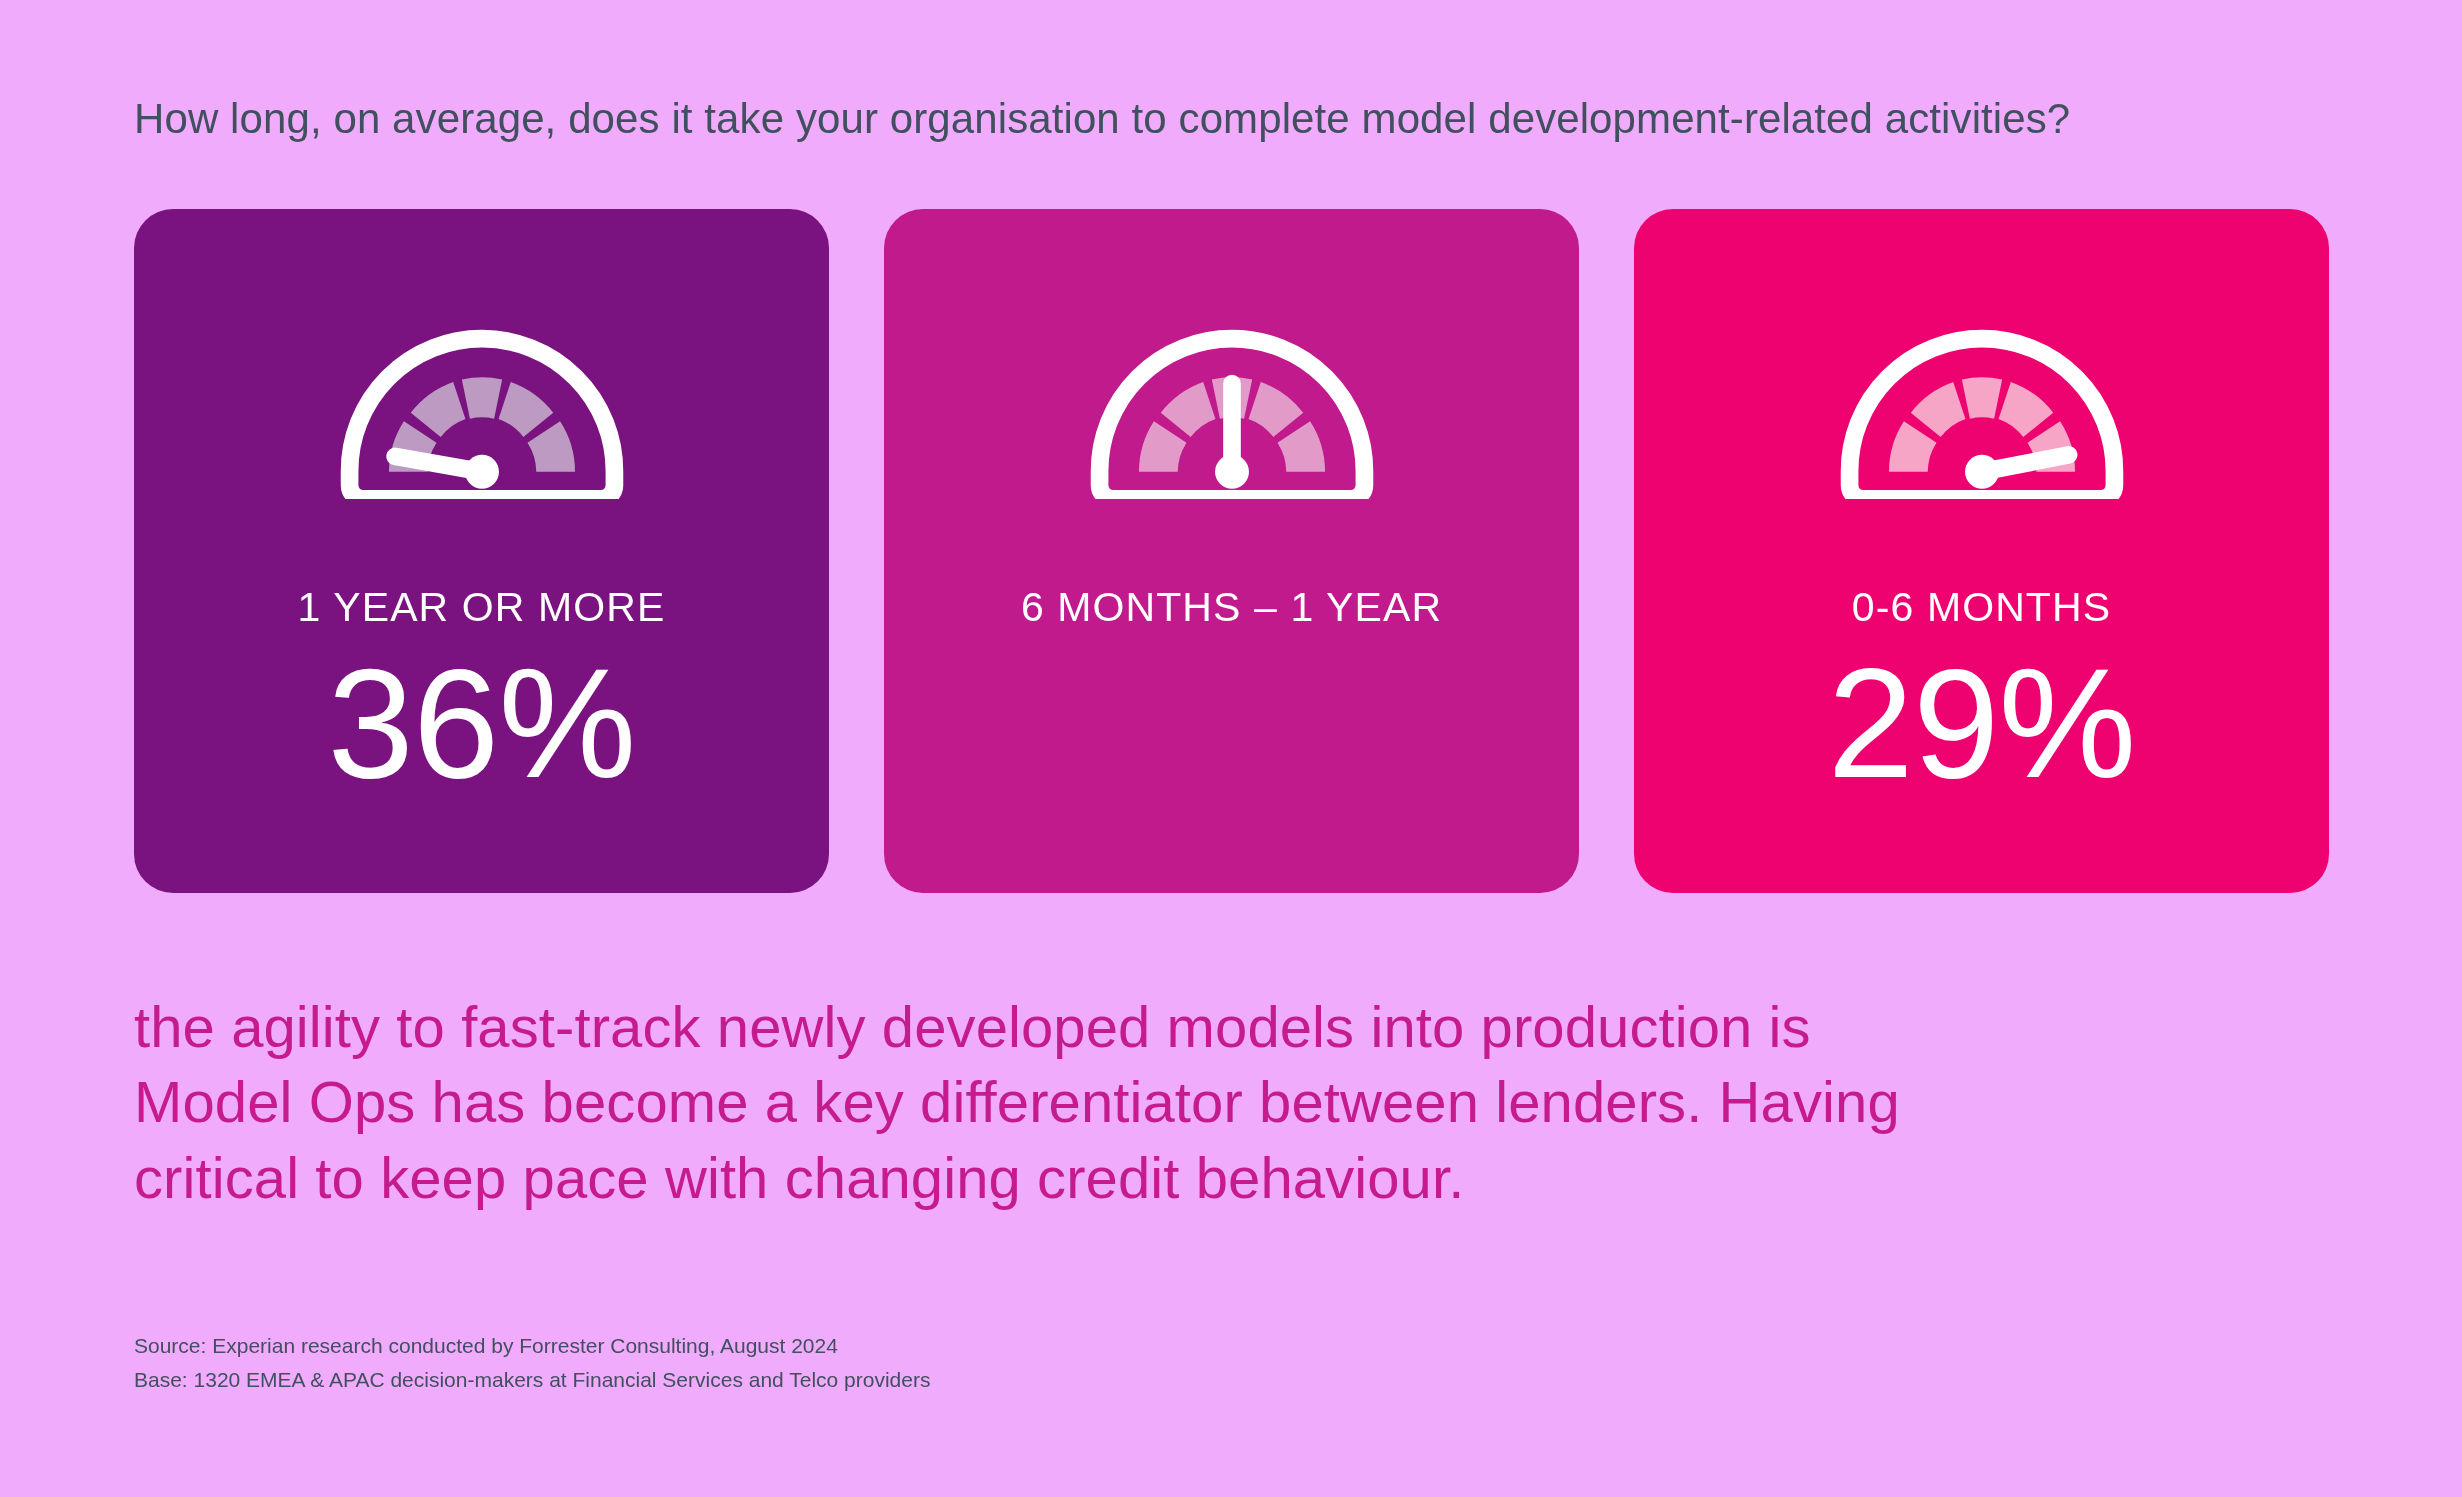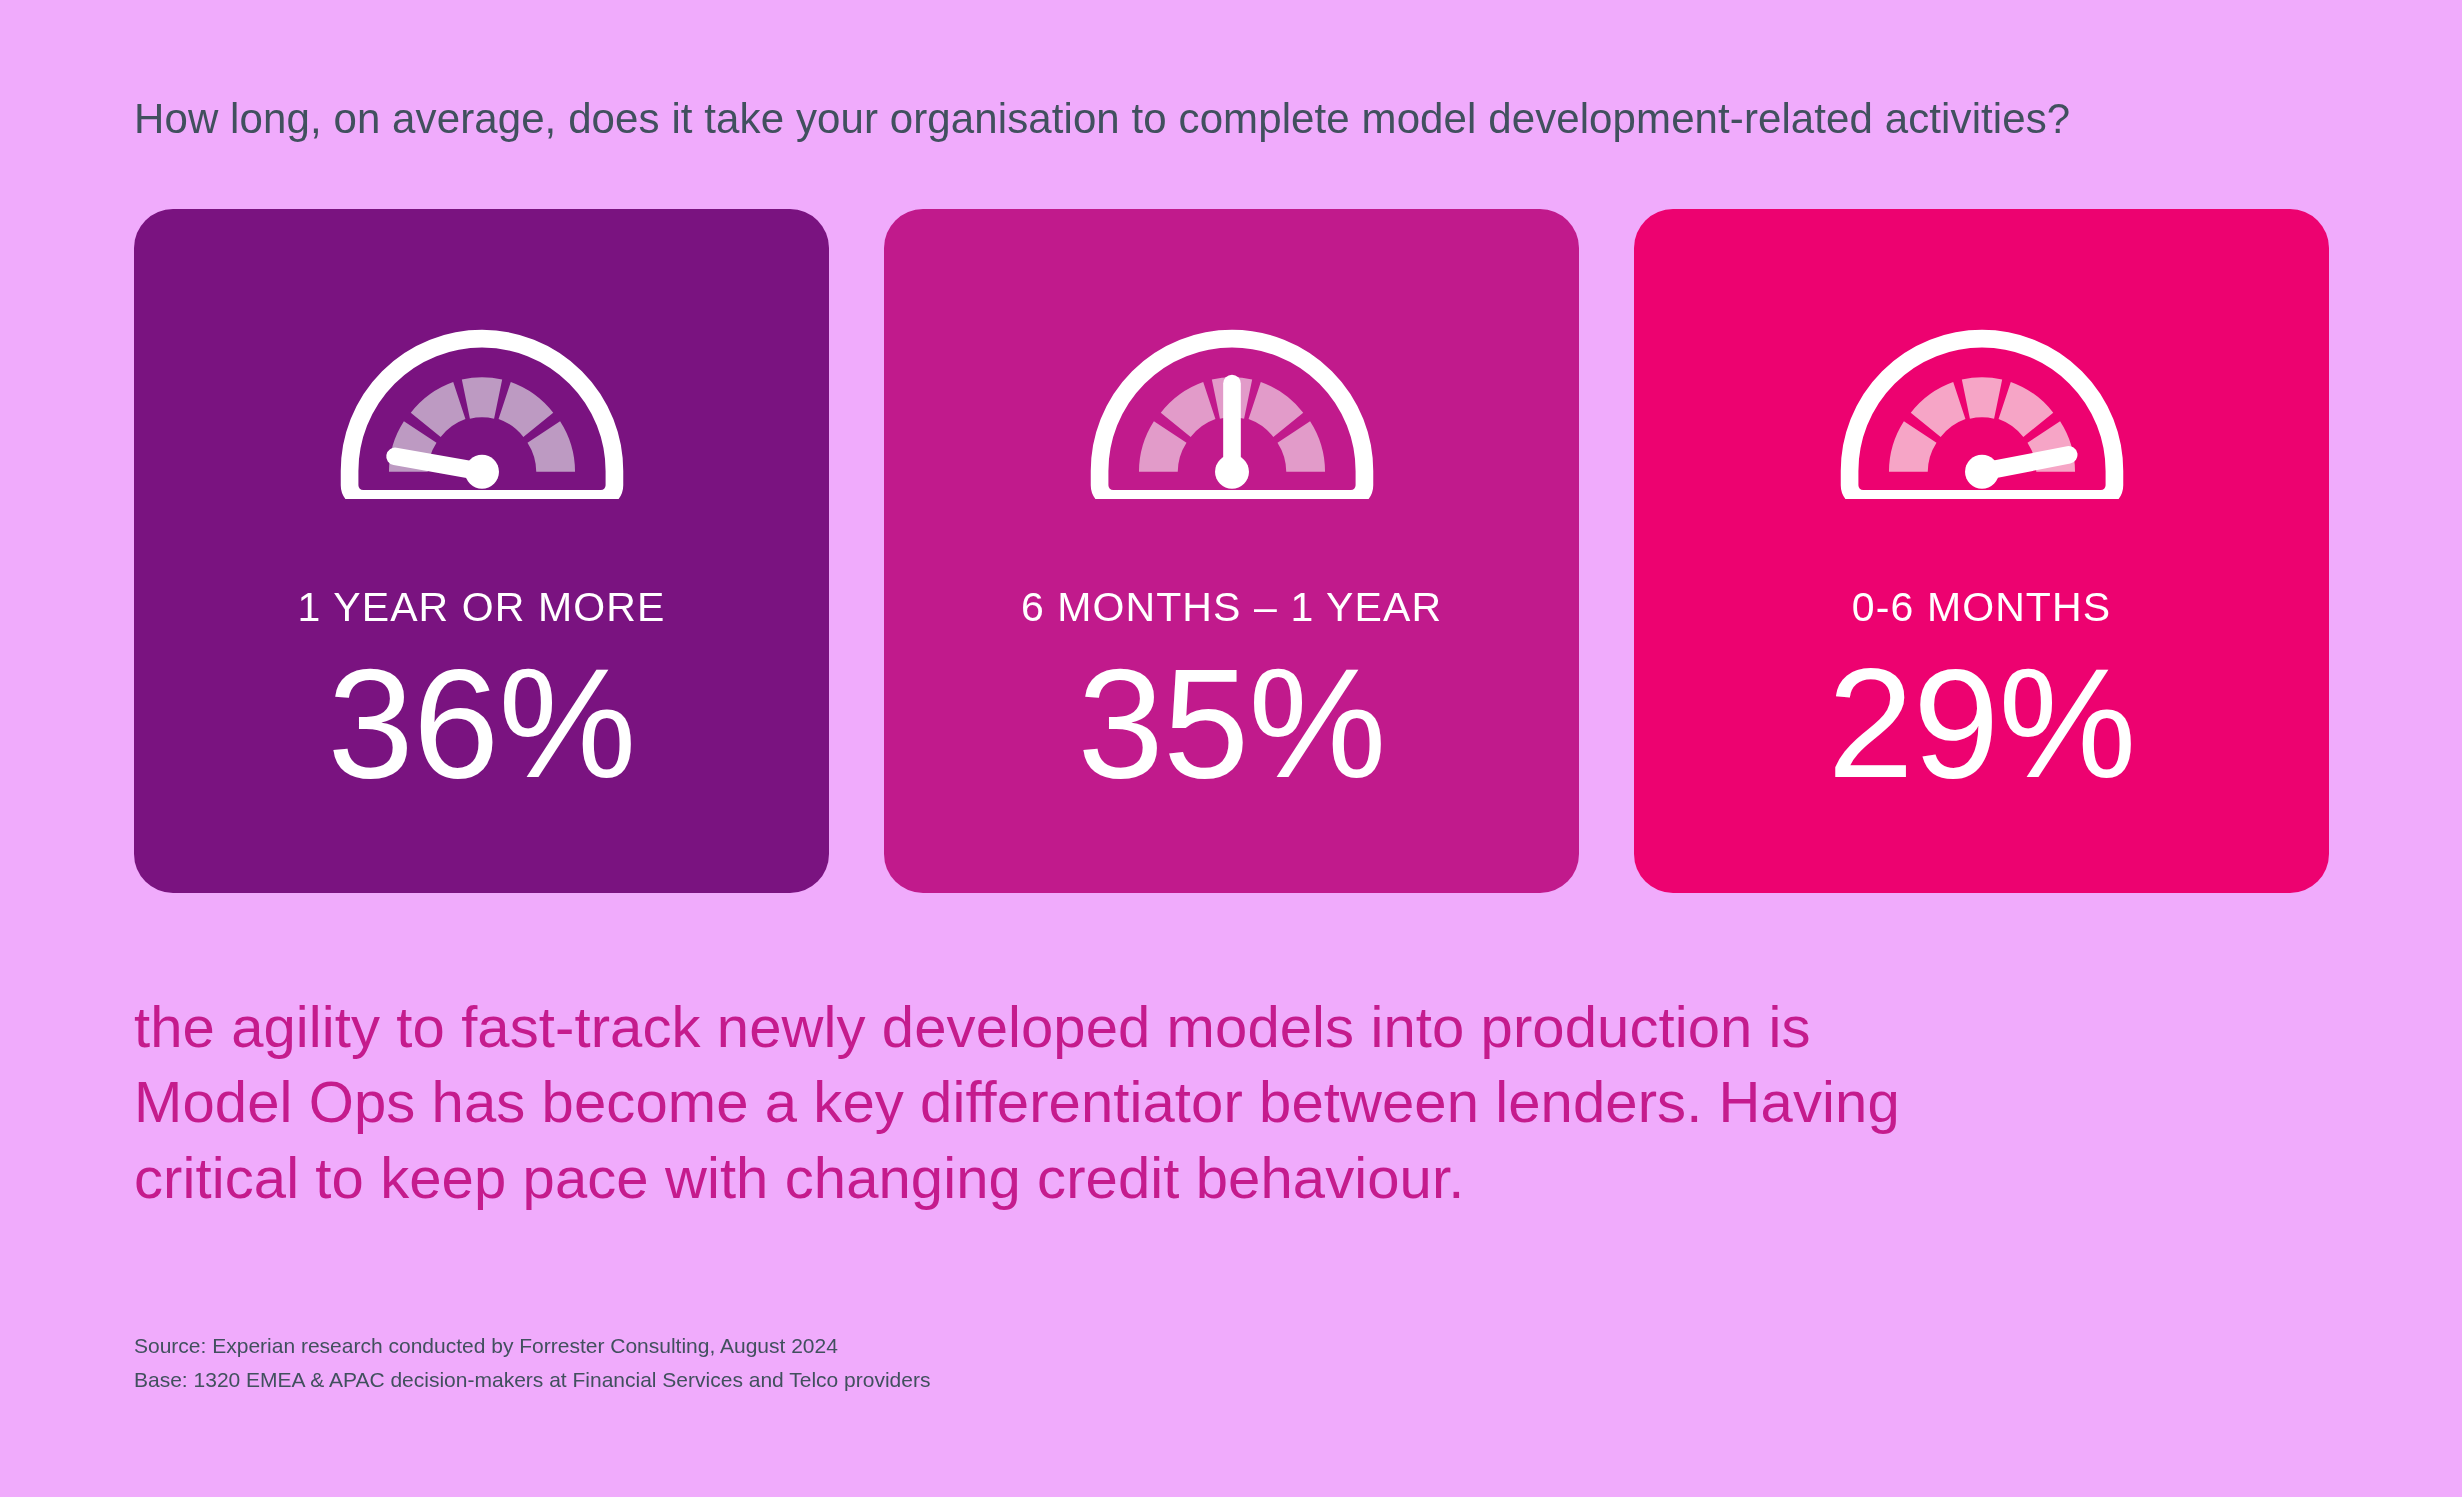--- a/index.html
+++ b/index.html
@@ -174,21 +174,20 @@
           </g>
           <path class="ring" d="M 20 236 L 20 215 A 195 195 0 0 1 410 215 L 410 236
                    A 20 20 0 0 1 390 256 L 40 256 A 20 20 0 0 1 20 236 Z" fill="none" stroke="#FFFFFF" stroke-width="26" stroke-linejoin="round"></path>
           <g class="needle-grp" transform="rotate(-90 215 216)">
             <line class="needle" x1="215" y1="216" x2="345" y2="216" stroke="#FFFFFF" stroke-width="26" stroke-linecap="round"></line>
           </g>
           <circle class="hub" cx="215" cy="216" r="25" fill="#FFFFFF"></circle>
         </svg>
       </div>
       <div class="card-label">6 MONTHS – 1 YEAR</div>
-      <div class="card-value">35%</div>
     </div>
 
     <div class="card" id="card-2" style="background: rgb(237, 2, 112);">
       <div class="gauge-wrap">
         <svg viewBox="0 0 430 256" xmlns="http://www.w3.org/2000/svg" aria-hidden="true">
           <g class="segs">
             <path class="seg" d="M 78 216 A 137 137 0 0 1 100.0 141.5 L 148.0 173.2 A 80 80 0 0 0 135.1 216 Z" fill="#F6A5C6"></path>
             <path class="seg" d="M 110.1 129.0 A 137 137 0 0 1 172.6 83.7 L 190.6 138.2 A 80 80 0 0 0 154.1 164.7 Z" fill="#F6A5C6"></path>
             <path class="seg" d="M 185.3 80.0 A 137 137 0 0 1 244.7 80.0 L 232.8 137.8 A 80 80 0 0 0 197.2 137.8 Z" fill="#F6A5C6"></path>
             <path class="seg" d="M 257.4 83.7 A 137 137 0 0 1 319.9 129.0 L 275.9 164.7 A 80 80 0 0 0 239.4 138.2 Z" fill="#F6A5C6"></path>

